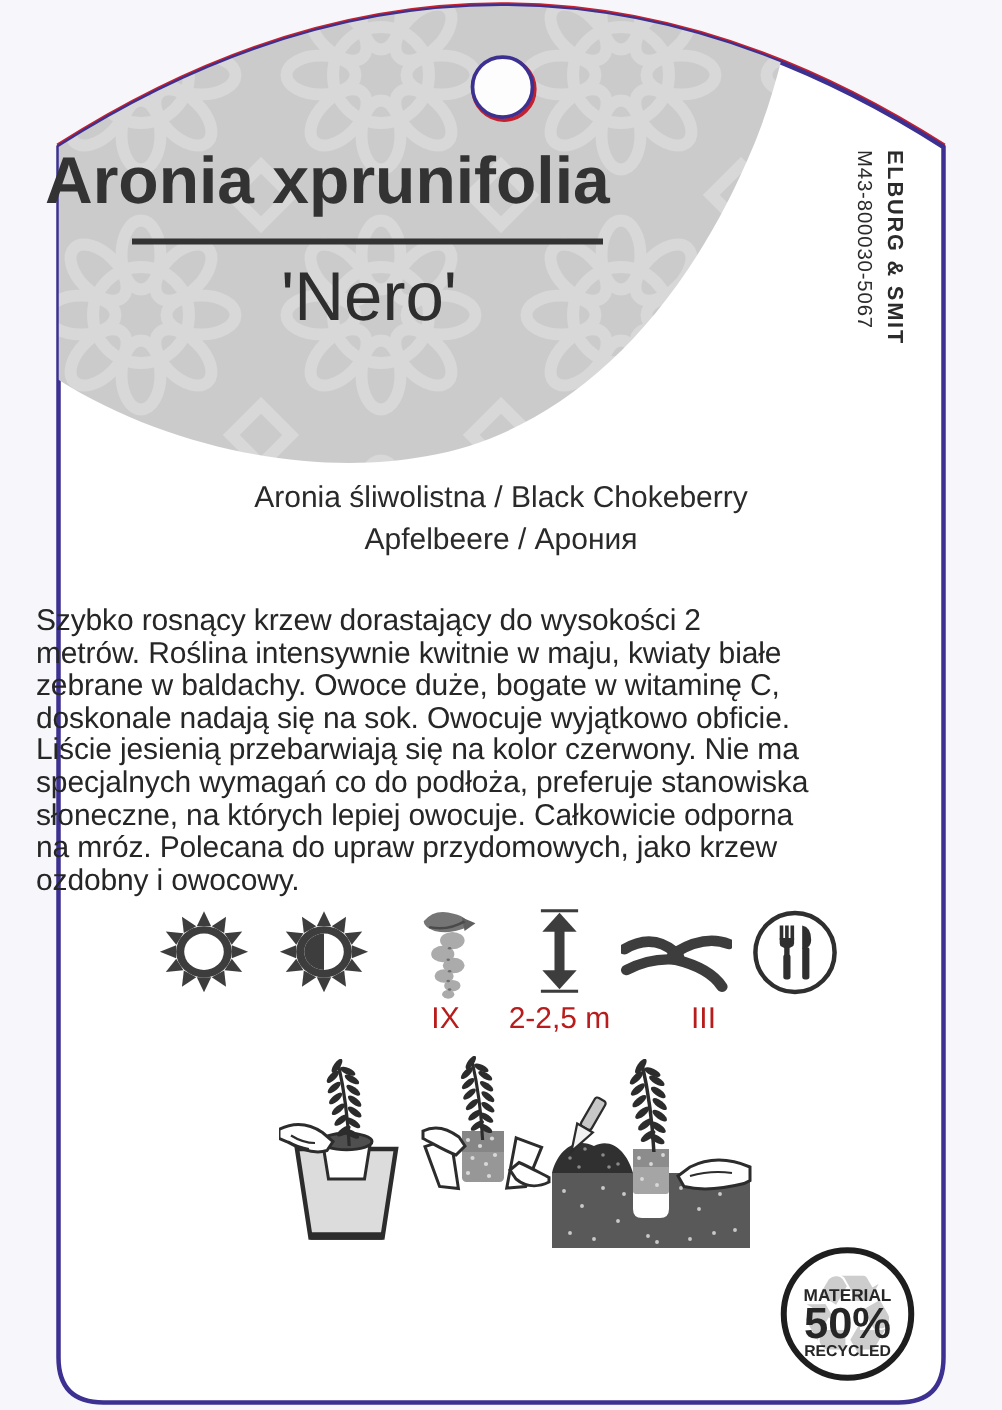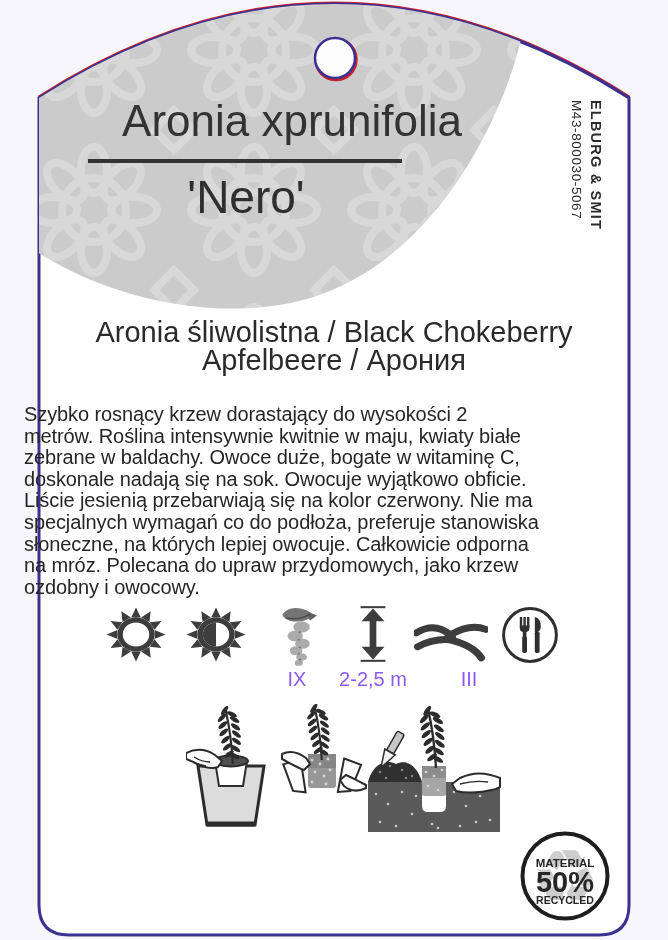--- a/index.html
+++ b/index.html
@@ -1,32 +1,32 @@
 <!DOCTYPE html>
 <html><head>
 <meta charset="utf-8">
 <style>
   html,body{margin:0;padding:0;}
   .page{position:relative;width:668px;height:940px;background:#f7f6fa;overflow:hidden;
         font-family:"Liberation Sans",sans-serif;color:#2a2a2a;}
   .abs{position:absolute;}
   svg.bg{position:absolute;left:0;top:0;}
-  .title{left:30px;top:96px;width:432px;text-align:right;font-size:44px;font-weight:400;
+  .title{left:30px;top:96px;width:432px;text-align:left;font-size:44px;font-weight:700;
          color:#333;letter-spacing:0px;}
   .rule{left:88px;top:159px;width:314px;height:4px;background:#333;}
   .cultivar{left:30px;top:170px;width:432px;text-align:center;font-size:46px;font-weight:normal;color:#2e2e2e;}
   .sidetext{left:606px;top:100px;width:150px;transform:rotate(90deg);transform-origin:0 0;
             line-height:20px;color:#2b2b2b;}
   .sidetext .brand{font-weight:bold;font-size:14.5px;letter-spacing:1.2px;}
   .sidetext .code{font-size:13.5px;letter-spacing:0.6px;}
-  .common{left:34px;top:318px;width:600px;text-align:center;font-size:29px;line-height:28px;
+  .common{left:34px;top:318px;width:600px;text-align:center;font-size:20px;line-height:28px;
           white-space:pre-line;color:#2a2a2a;}
   .desc{left:24px;top:404px;width:620px;text-align:left;font-size:20px;line-height:21.6px;
         white-space:pre-line;letter-spacing:-0.1px;color:#262626;}
-  .iconlabel{top:668px;text-align:center;font-size:20px;color:#8b5cf6;}
+  .iconlabel{top:668px;text-align:center;font-size:20px;color:#b91c1c;}
 </style>
 </head>
 <body>
 
 <svg width="0" height="0" style="position:absolute" aria-hidden="true">
   <defs>
     <symbol id="sun-base" viewBox="0 0 100 100">
       <polygon points="50,1 42,19 58,19"></polygon>
       <polygon points="50,1 42,19 58,19" transform="rotate(30 50 50)"></polygon>
       <polygon points="50,1 42,19 58,19" transform="rotate(60 50 50)"></polygon>

